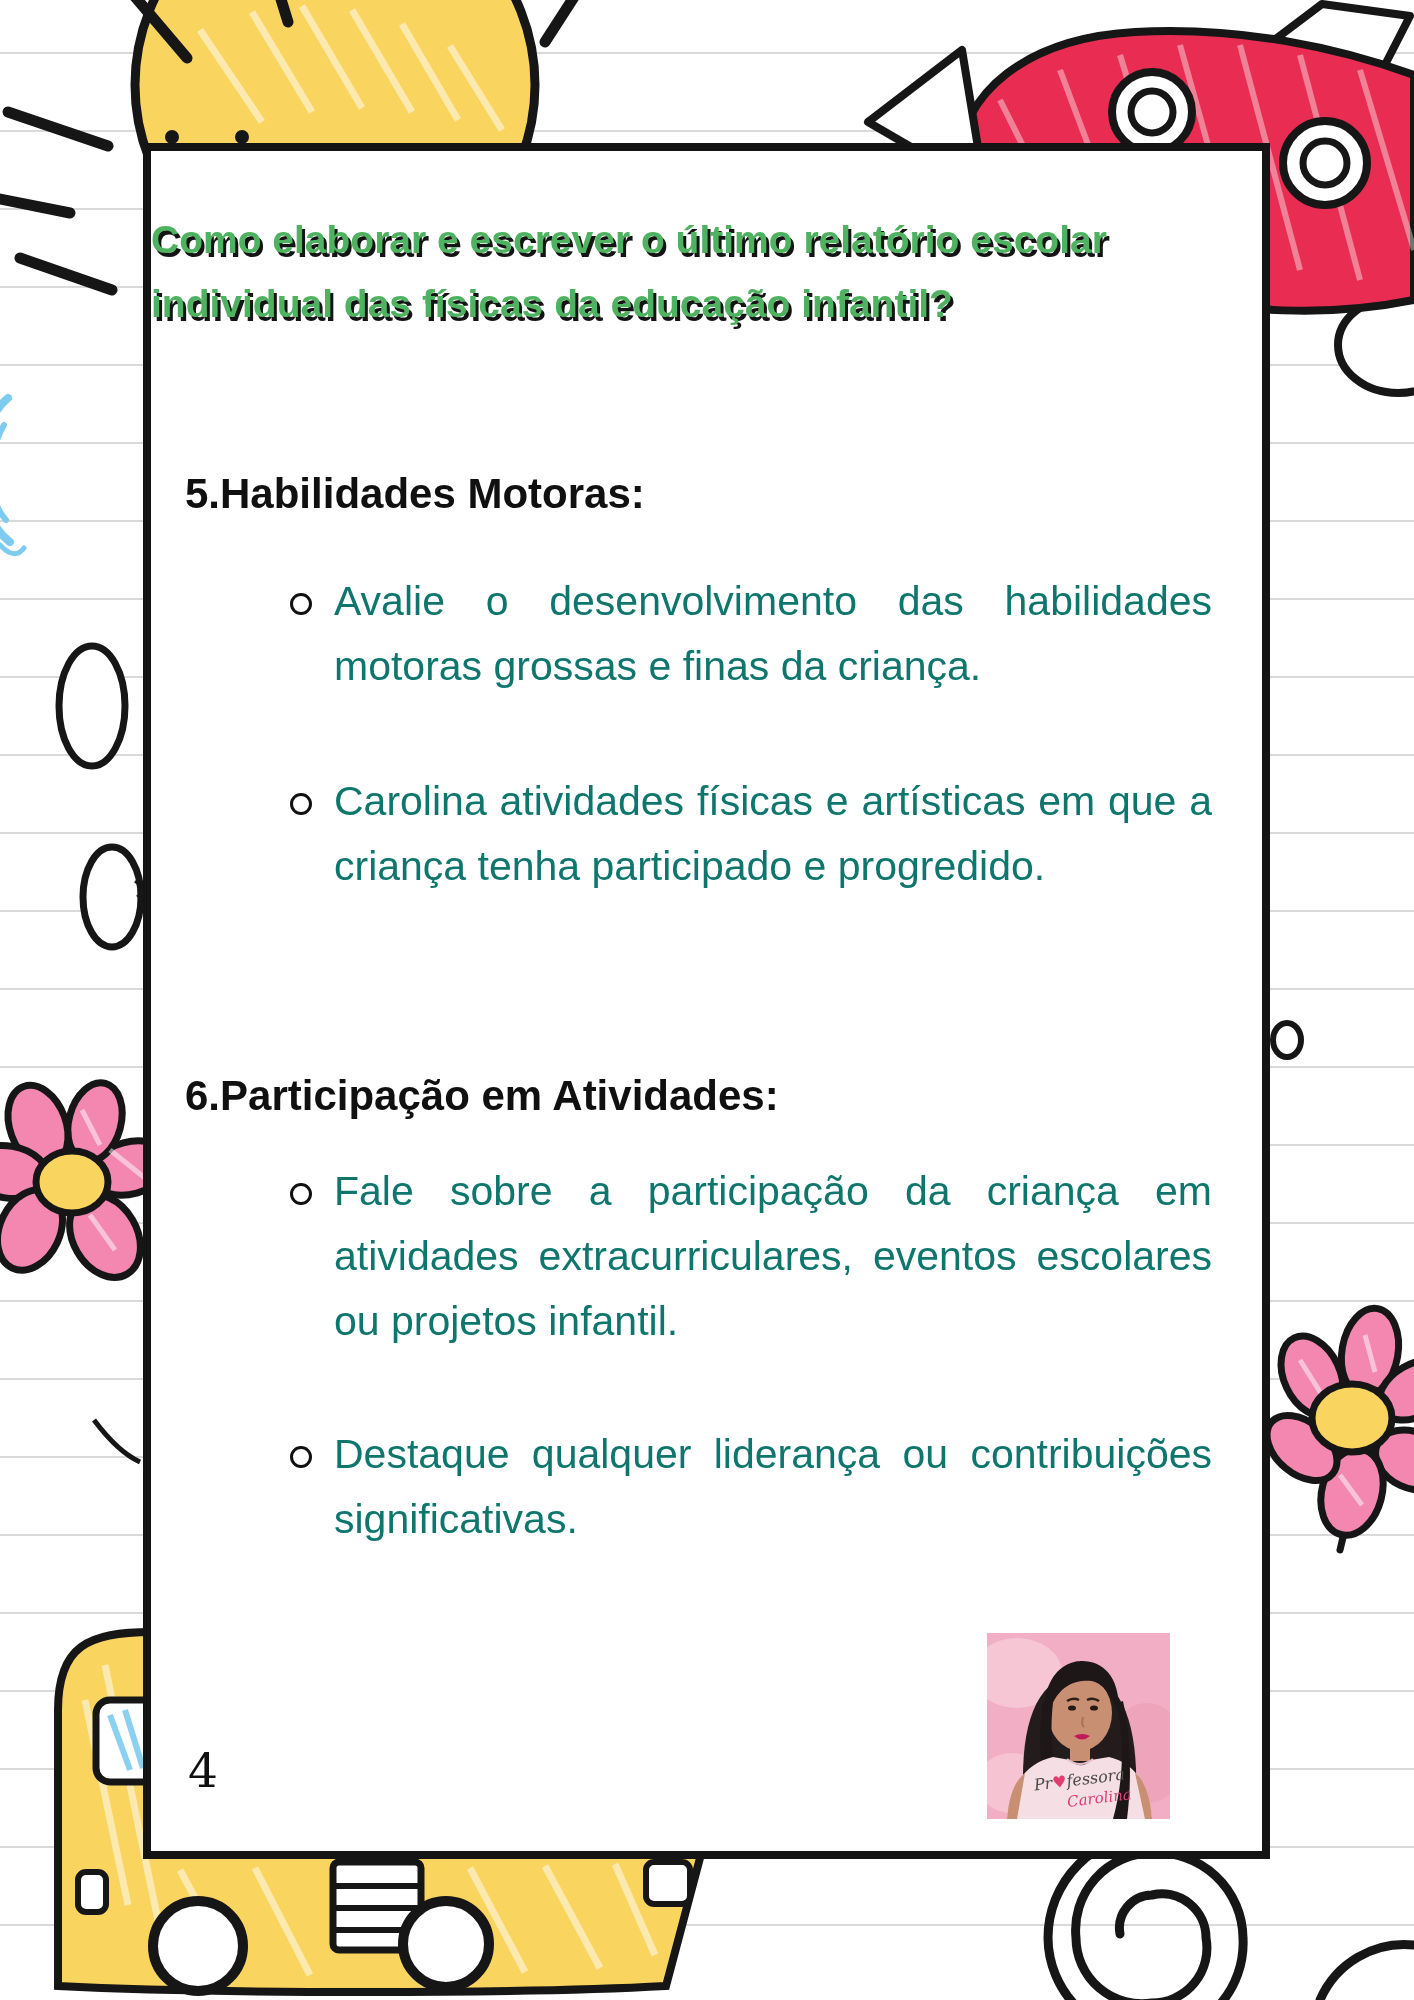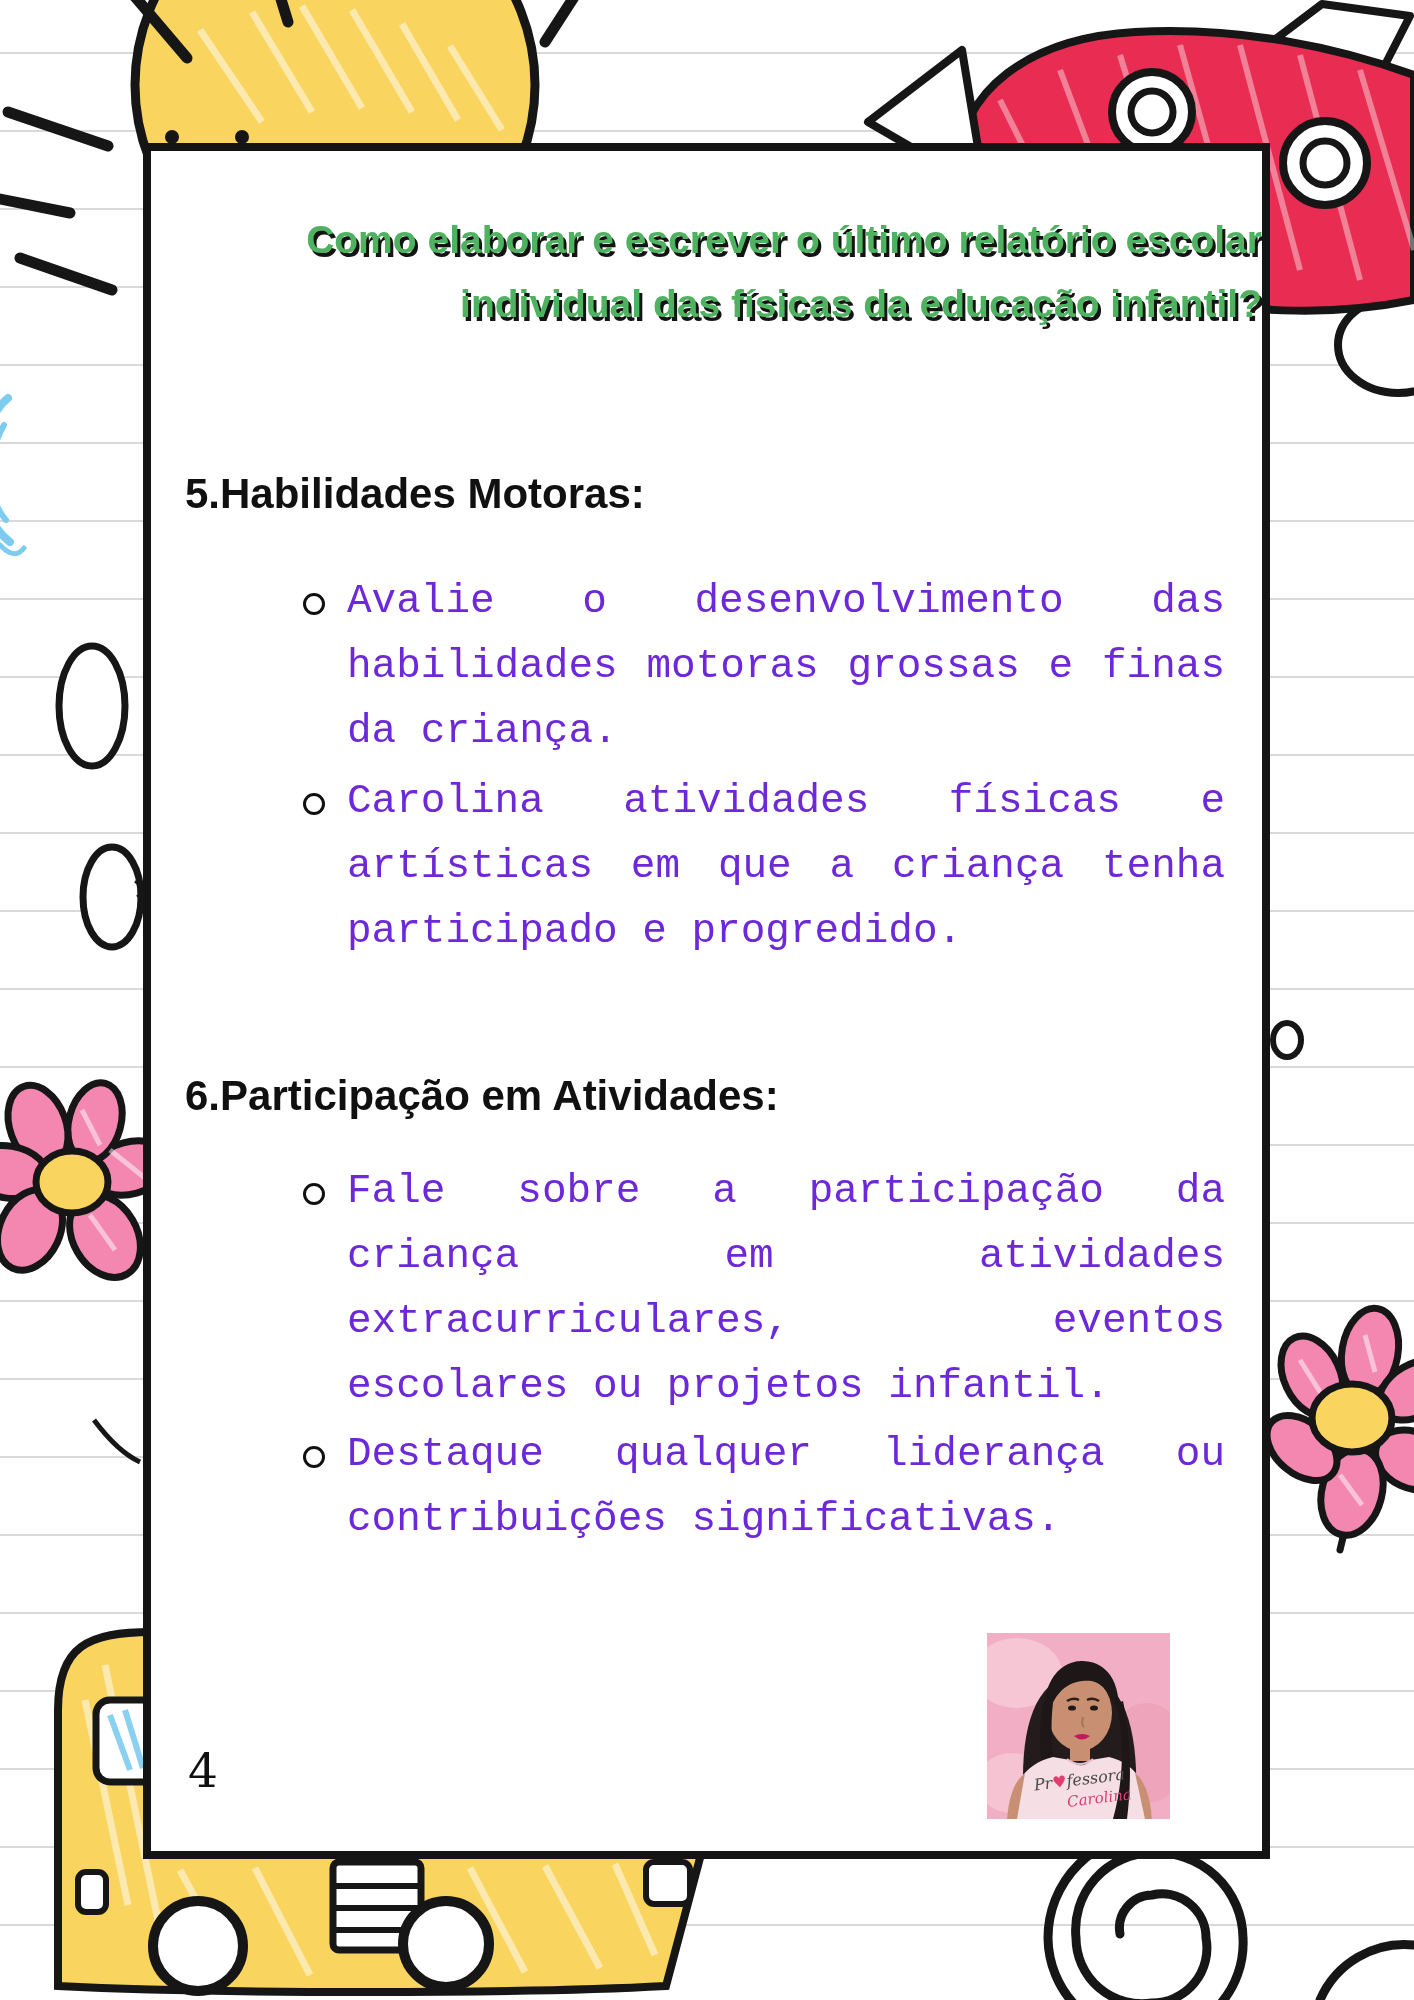--- a/index.html
+++ b/index.html
@@ -13,35 +13,35 @@
     background-image:repeating-linear-gradient(to bottom, rgba(0,0,0,0) 0 76px, #d9d9d9 76px 78px);
     background-position:0 -24px;
     z-index:0;
   }
   .doodles{position:absolute;left:0;top:0;z-index:1;}
   .content-box{
     position:absolute;left:143px;top:143px;width:1111px;height:1700px;
     background:#ffffff;border:8px solid #141414;z-index:2;
   }
   .title{
-    position:absolute;left:0;top:57px;width:100%;text-align:right;
+    position:absolute;left:0;top:57px;width:100%;text-align:left;
     font-weight:bold;font-size:39px;line-height:64px;letter-spacing:0px;
     color:#4fb260;
     text-shadow:3px 4px 0 #141414;
     white-space:nowrap;
   }
   .heading{
     position:absolute;left:34px;width:1000px;
     font-weight:bold;font-size:42px;color:#101010;line-height:46px;
   }
   .h5{top:288px;margin-top:32px;}
   .h6{top:878px;margin-top:44px;}
   .bullet{
-    position:absolute;left:196px;width:878px;
-    font-size:41px;line-height:65px;color:#6d28d9;text-align:justify;font-family:Liberation Mono, monospace;
+    position:absolute;left:183px;width:878px;
+    font-size:41px;line-height:65px;color:#0f766e;text-align:justify;
   }
   .b1{top:418px;}
   .b2{top:618px;}
   .b3{top:1008px;}
   .b4{top:1271px;}
   .bullet .dot{
     position:absolute;left:-44px;top:24px;width:16px;height:16px;
     border:3.5px solid #101010;border-radius:50%;background:transparent;
   }
   .bullet p{margin:0;}

